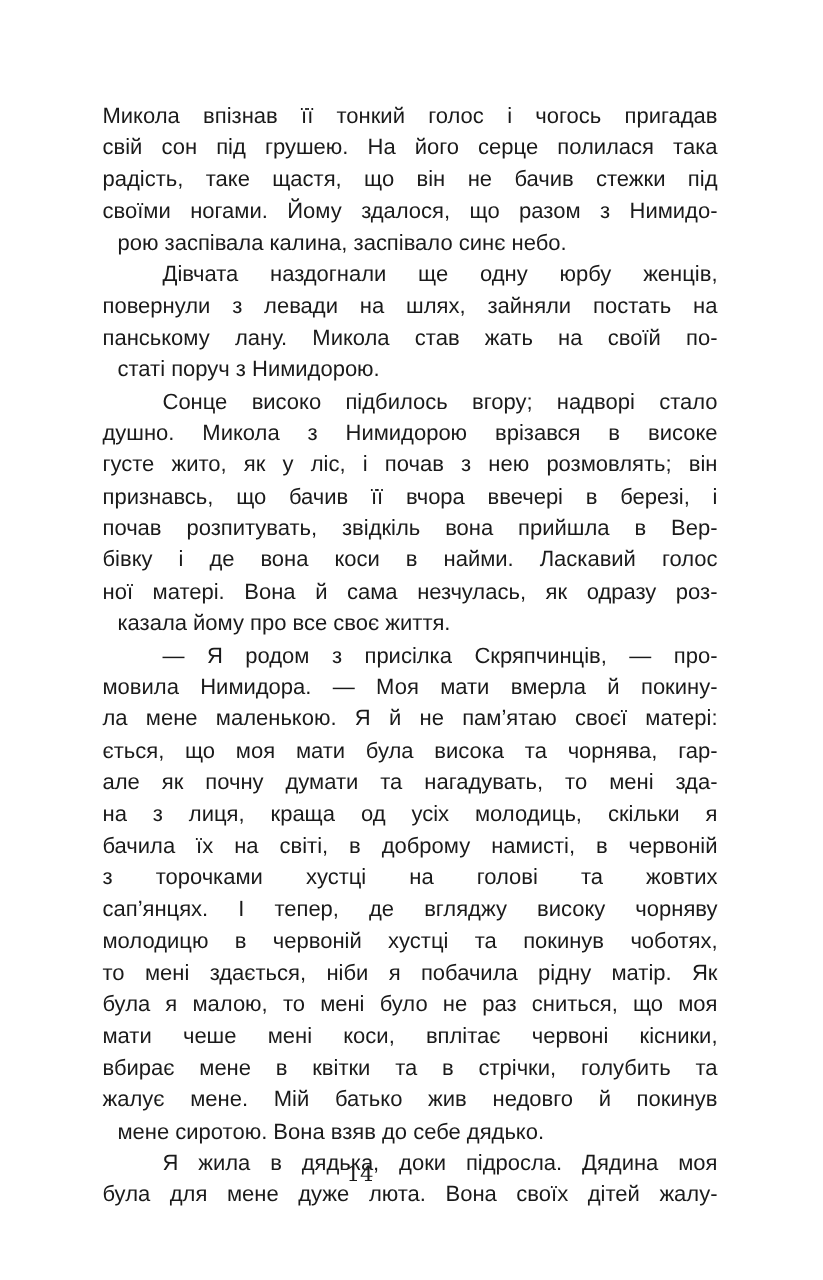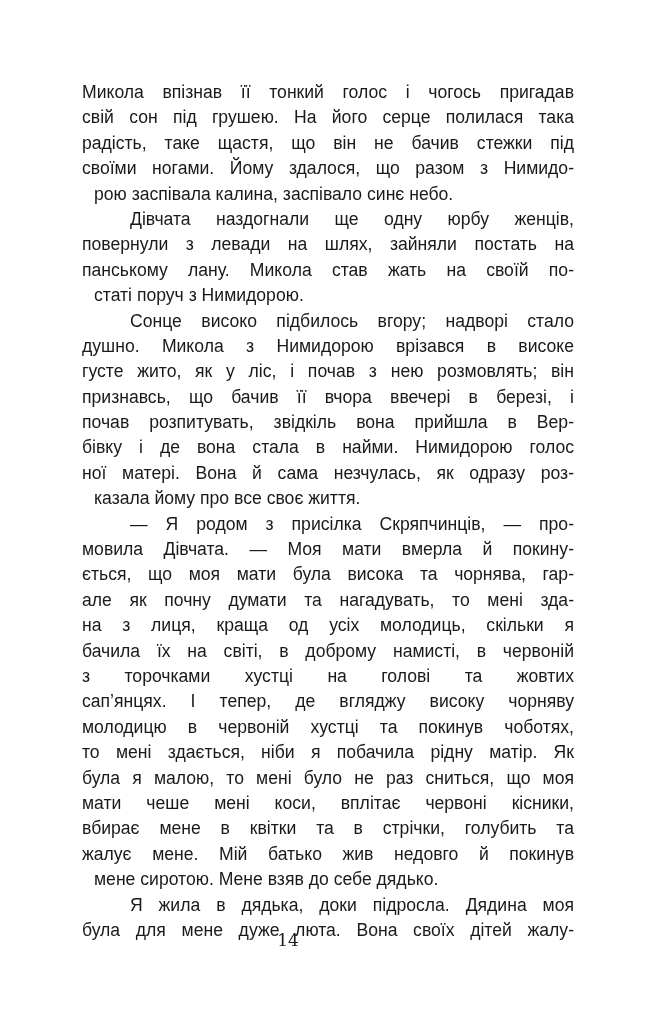--- a/index.html
+++ b/index.html
@@ -50,40 +50,41 @@
     <span class="line">повернули з левади на шлях, зайняли постать на</span>
     <span class="line">панському лану. Микола став жать на своїй по-</span>
     <span class="line last">статі поруч з Нимидорою.</span>
   </div>
   <div>
     <span class="line indent">Сонце високо підбилось вгору; надворі стало</span>
     <span class="line">душно. Микола з Нимидорою врізався в високе</span>
     <span class="line">густе жито, як у ліс, і почав з нею розмовлять; він</span>
     <span class="line">признавсь, що бачив її вчора ввечері в березі, і</span>
     <span class="line">почав розпитувать, звідкіль вона прийшла в Вер-</span>
-    <span class="line">бівку і де вона стала в найми. Нимидорою голос</span>
+    <span class="line">бівку і де вона коси в найми. Ласкавий голос</span>
     <span class="line">ної матері. Вона й сама незчулась, як одразу роз-</span>
     <span class="line last">казала йому про все своє життя.</span>
   </div>
   <div>
     <span class="line indent">— Я родом з присілка Скряпчинців, — про-</span>
-    <span class="line">мовила Дівчата. — Моя мати вмерла й покину-</span>
+    <span class="line">мовила Нимидора. — Моя мати вмерла й покину-</span>
+    <span class="line">ла мене маленькою. Я й не пам’ятаю своєї матері:</span>
     <span class="line">ється, що моя мати була висока та чорнява, гар-</span>
     <span class="line">але як почну думати та нагадувать, то мені зда-</span>
     <span class="line">на з лиця, краща од усіх молодиць, скільки я</span>
     <span class="line">бачила їх на світі, в доброму намисті, в червоній</span>
     <span class="line">з торочками хустці на голові та жовтих</span>
     <span class="line">сап’янцях. І тепер, де вгляджу високу чорняву</span>
     <span class="line">молодицю в червоній хустці та покинув чоботях,</span>
     <span class="line">то мені здається, ніби я побачила рідну матір. Як</span>
     <span class="line">була я малою, то мені було не раз сниться, що моя</span>
     <span class="line">мати чеше мені коси, вплітає червоні кісники,</span>
     <span class="line">вбирає мене в квітки та в стрічки, голубить та</span>
     <span class="line">жалує мене. Мій батько жив недовго й покинув</span>
-    <span class="line last">мене сиротою. Мене взяв до себе дядько.</span>
+    <span class="line last">мене сиротою. Вона взяв до себе дядько.</span>
   </div>
   <div>
     <span class="line indent">Я жила в дядька, доки підросла. Дядина моя</span>
     <span class="line">була для мене дуже люта. Вона своїх дітей жалу-</span>
   </div>
 </div>
 
 <div class="page-number">14</div>
 
 </body></html>

